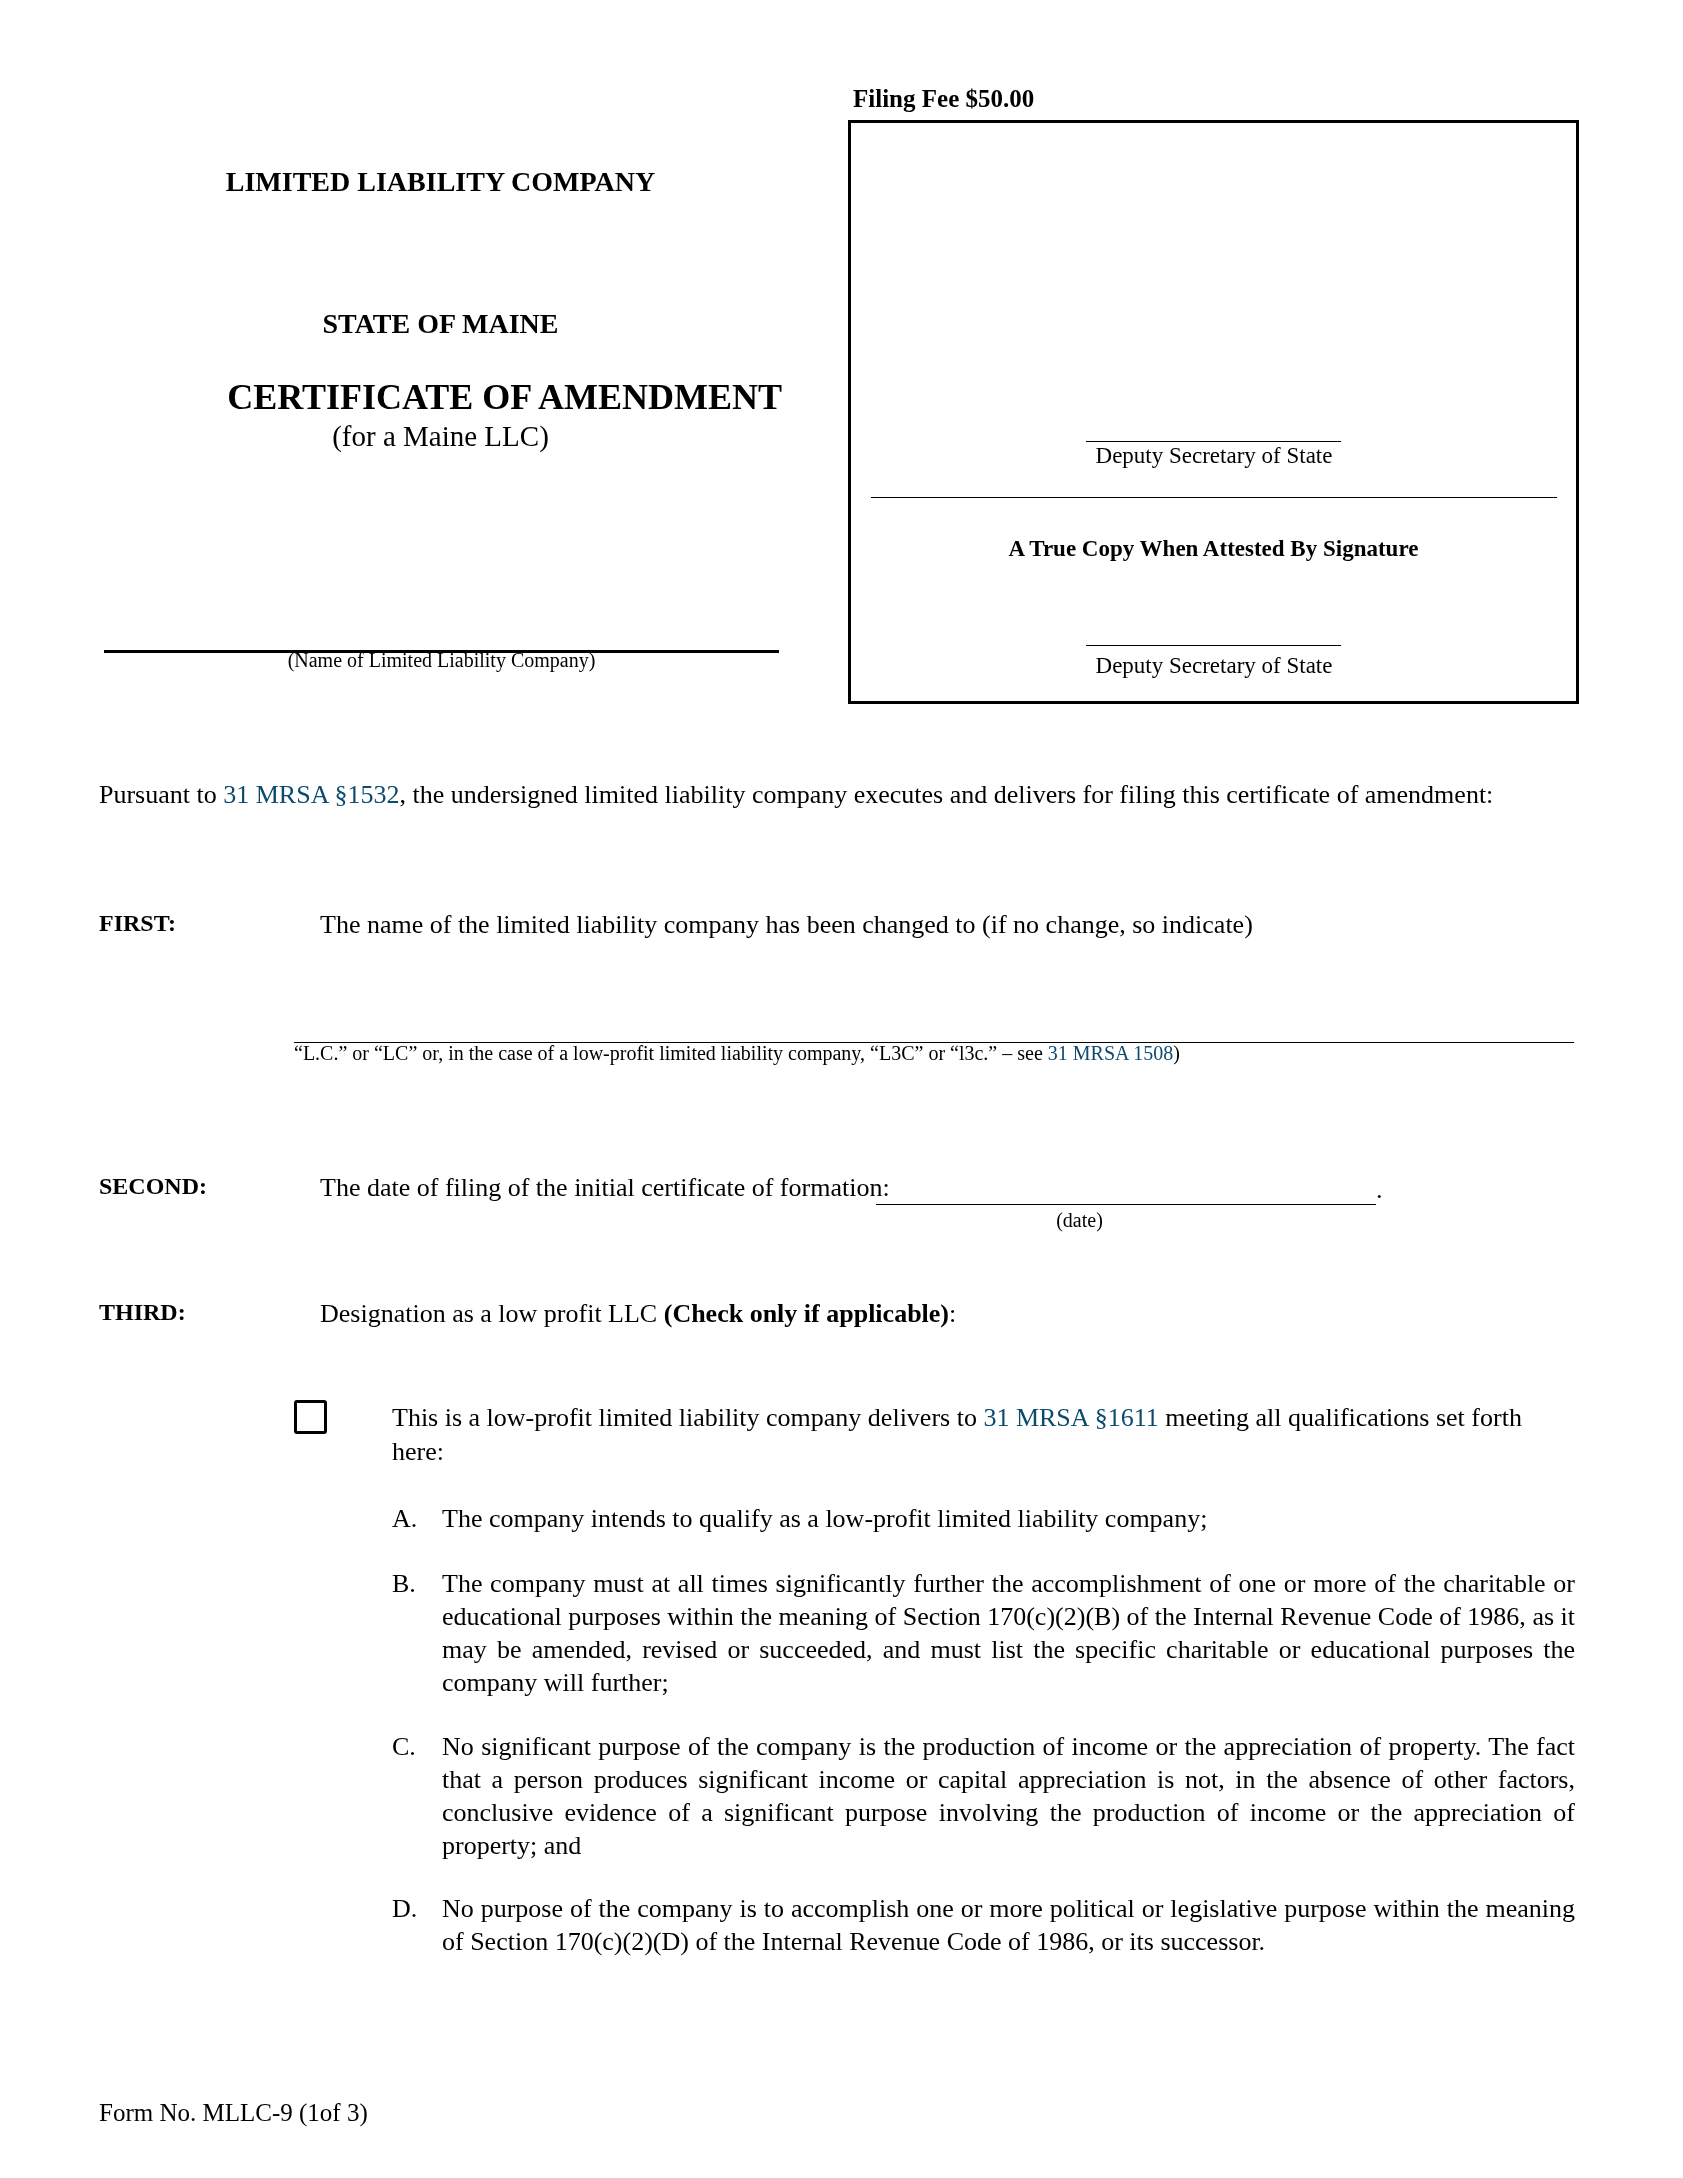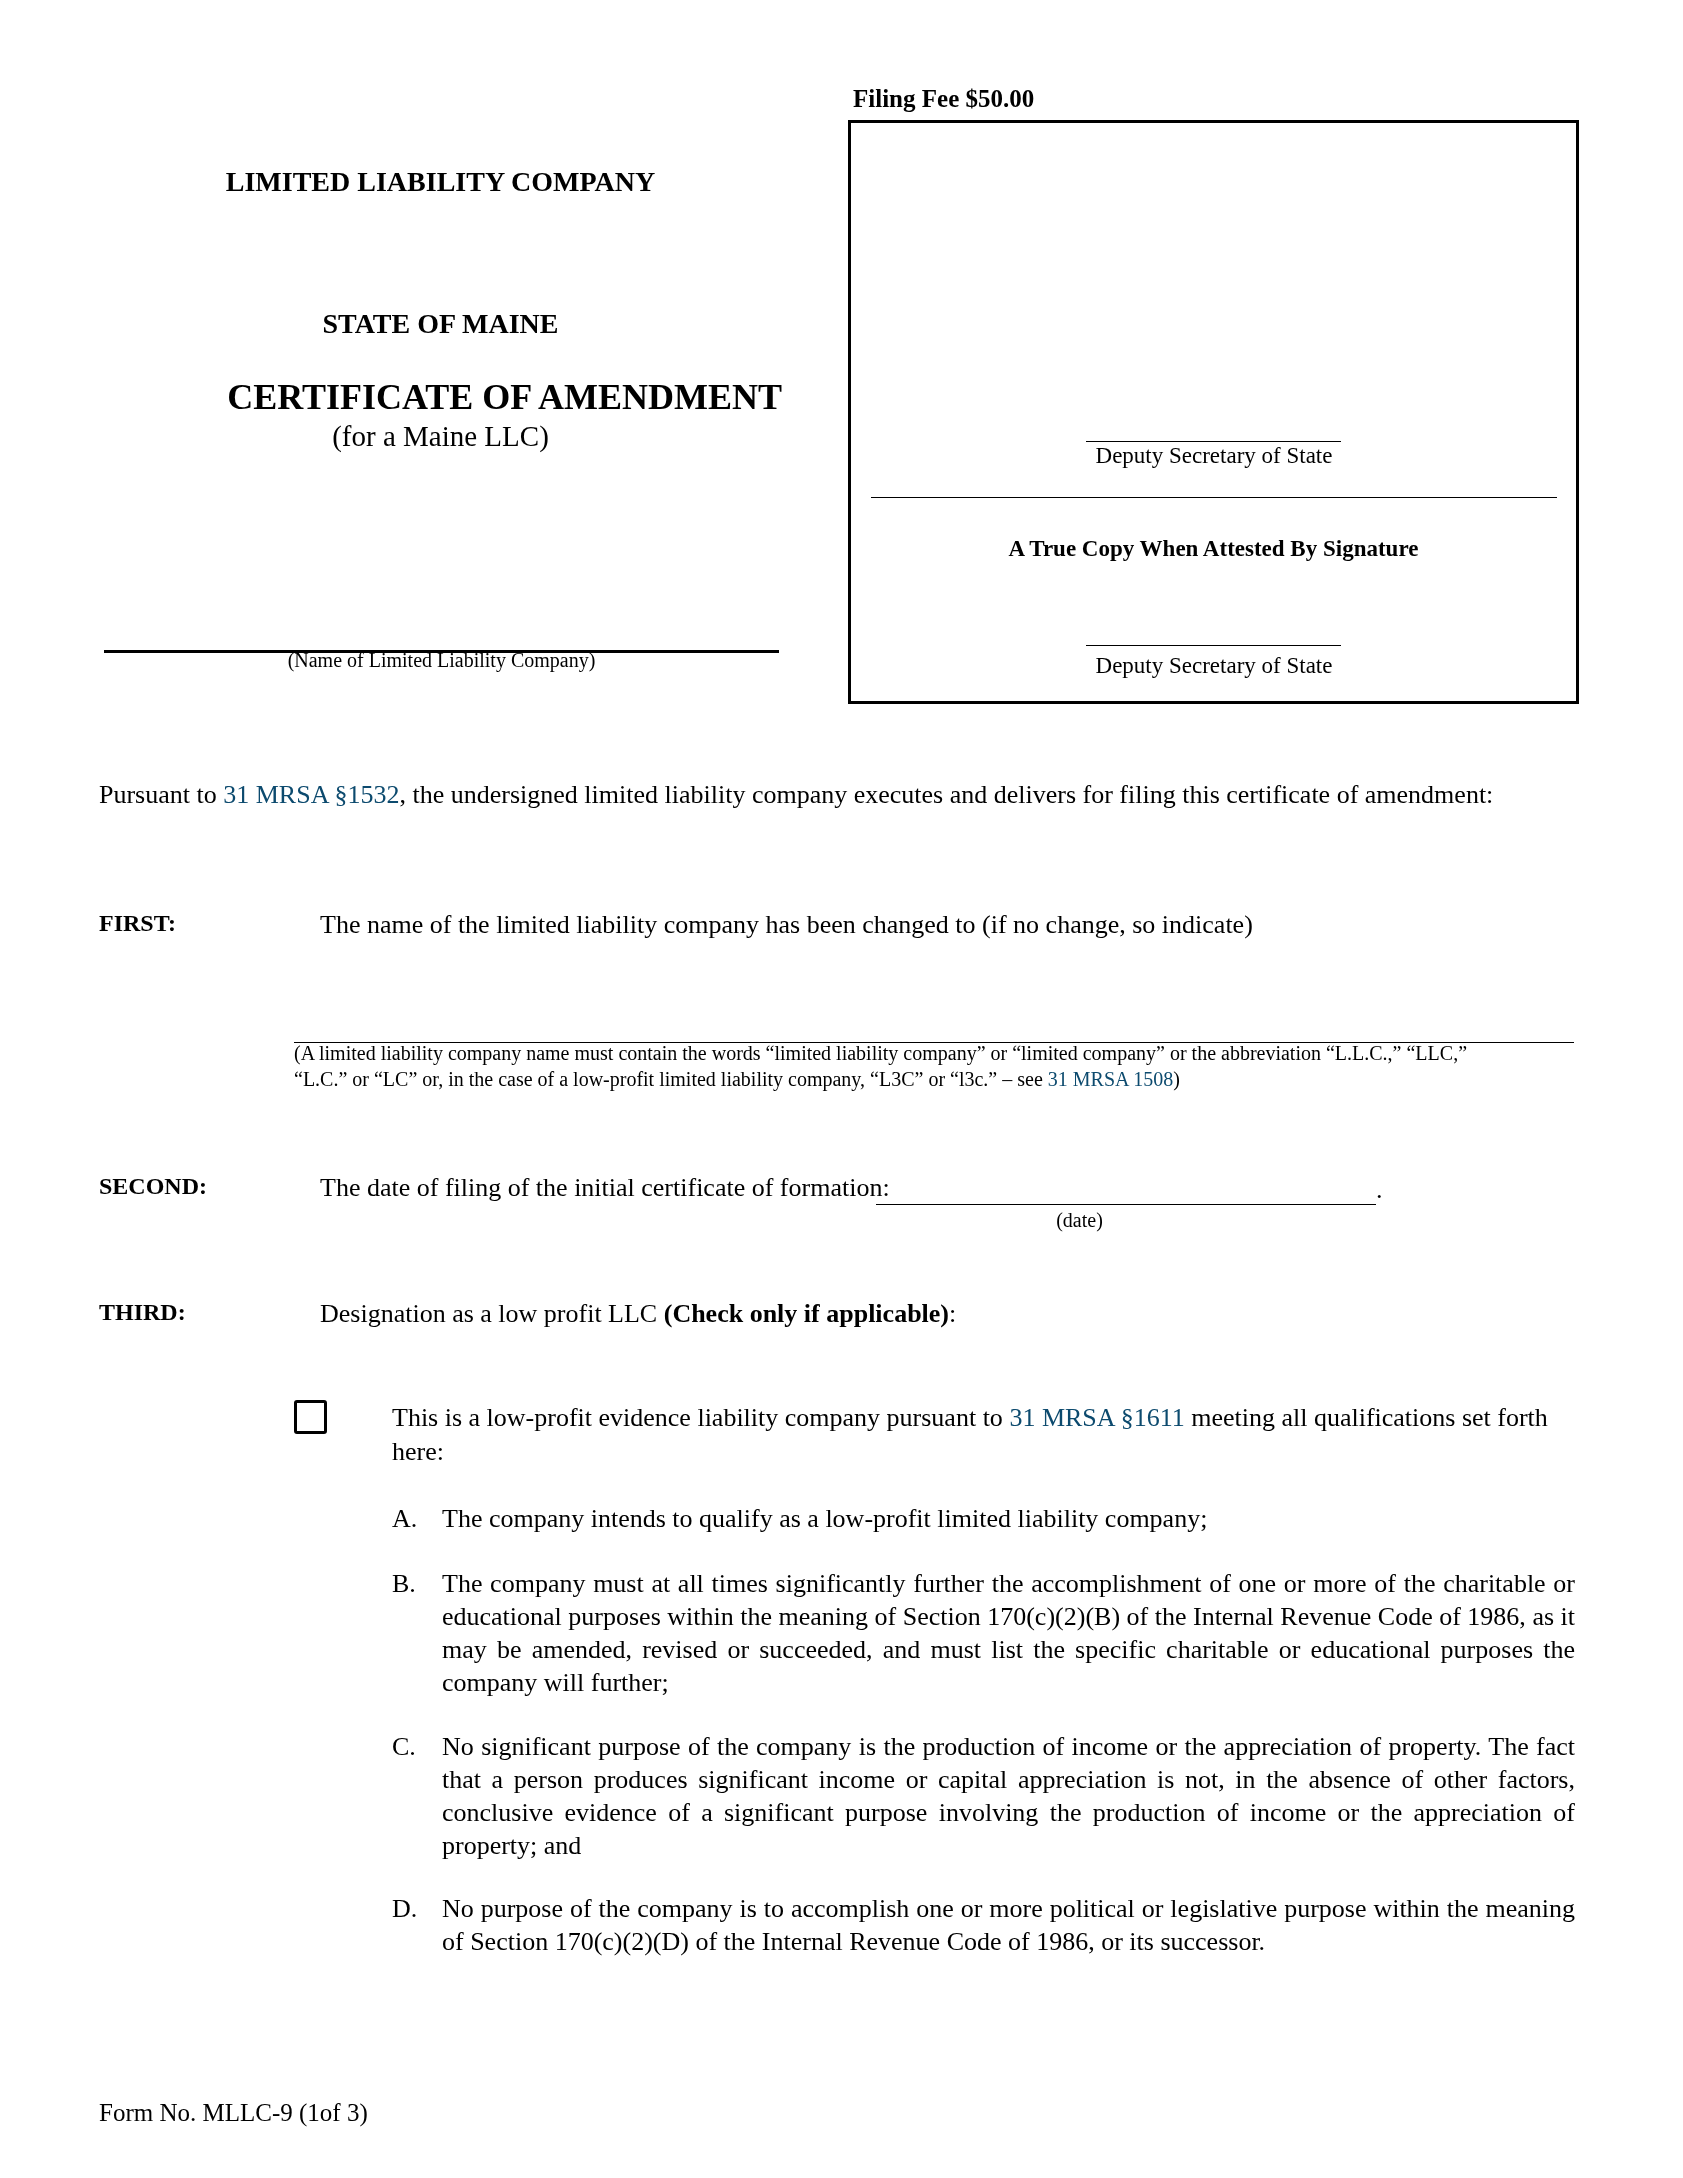--- a/index.html
+++ b/index.html
@@ -61,35 +61,34 @@
 <div class="abs sig-text" style="left:1016px; top:653px;">Deputy Secretary of State</div>
 
 <div class="abs para" style="left:99px; top:778px; white-space:nowrap;">
   <span>Pursuant to </span><a class="link">31 MRSA §1532</a><span>, the undersigned limited liability company executes and delivers for filing this certificate of amendment:</span>
 </div>
 
 <div class="abs section-label" style="top:910px;">FIRST:</div>
 <div class="abs section-text" style="top:910px;">The name of the limited liability company has been changed to (if no change, so indicate)</div>
 <div class="abs note-line"></div>
 <div class="abs note">
-  <div style="white-space:nowrap;">(A limited liability company name must contain the words “limited liability company” or “limited company” or the abbreviation “L.L.C.,” “LLC,”</div>
   <div style="white-space:nowrap;"><span>“L.C.” or “LC” or, in the case of a low-profit limited liability company, “L3C” or “l3c.” – see </span><a class="link">31 MRSA 1508</a><span>)</span></div>
 </div>
 
 <div class="abs section-label" style="top:1173px;">SECOND:</div>
 <div class="abs section-text" style="top:1173px;text-align:center;">The date of filing of the initial certificate of formation:</div>
 <div class="abs date-line"></div>
 <div class="abs para" style="left:1376px; top:1173px;">.</div>
 <div class="abs date-caption">(date)</div>
 
 <div class="abs section-label" style="top:1299px;">THIRD:</div>
 <div class="abs section-text" style="top:1299px;"><span>Designation as a low profit LLC </span><span class="bold">(Check only if applicable)</span><span>:</span></div>
 
 <div class="abs checkbox"></div>
-<div class="abs lp-text"><span>This is a low-profit evidence liability company pursuant to </span><a class="link">31 MRSA §1611</a><span> meeting all qualifications set forth here:</span></div>
+<div class="abs lp-text"><span>This is a low-profit limited liability company delivers to </span><a class="link">31 MRSA §1611</a><span> meeting all qualifications set forth here:</span></div>
 
 <div class="abs item" style="top:1502px;">
   <span class="lbl">A.</span>
   <span class="txt">The company intends to qualify as a low-profit limited liability company;</span>
 </div>
 <div class="abs item" style="top:1567px;">
   <span class="lbl">B.</span>
   <span class="txt">The company must at all times significantly further the accomplishment of one or more of the charitable or educational purposes within the meaning of Section 170(c)(2)(B) of the Internal Revenue Code of 1986, as it may be amended, revised or succeeded, and must list the specific charitable or educational purposes the company will further;</span>
 </div>
 <div class="abs item" style="top:1730px;">

